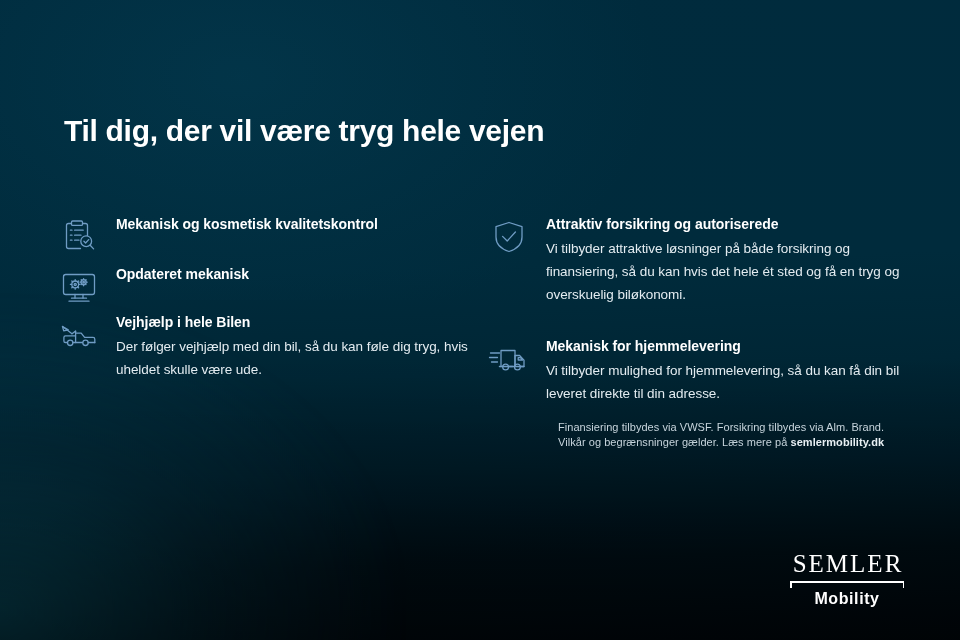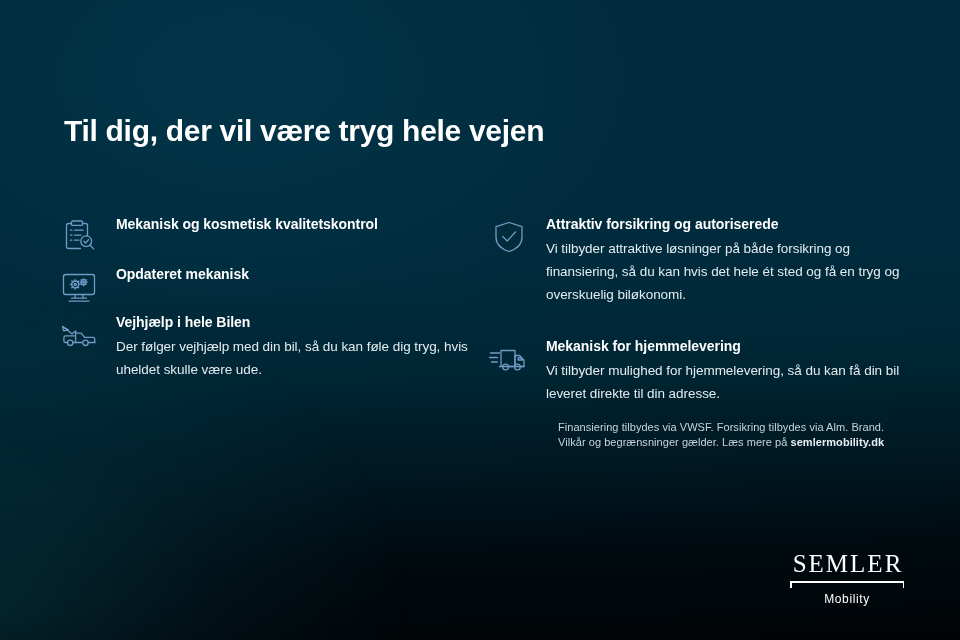--- a/index.html
+++ b/index.html
@@ -183,23 +183,23 @@
   .logo-rule .tick {
     position: absolute;
     top: 0;
     width: 1.5px;
     height: 7px;
     background: #ffffff;
   }
   .logo-rule .tick-left  { left: 0; }
   .logo-rule .tick-right { right: 0; }
   .logo-sub {
-    font-size: 12px;
+    font-size: 16px;
     line-height: 16px;
-    font-weight: 400;
+    font-weight: 700;
     letter-spacing: 0.6px;
     color: #ffffff;
     margin-top: 2px;
   }
 </style>
 </head>
 <body>
 
 <div id="slide">
 

